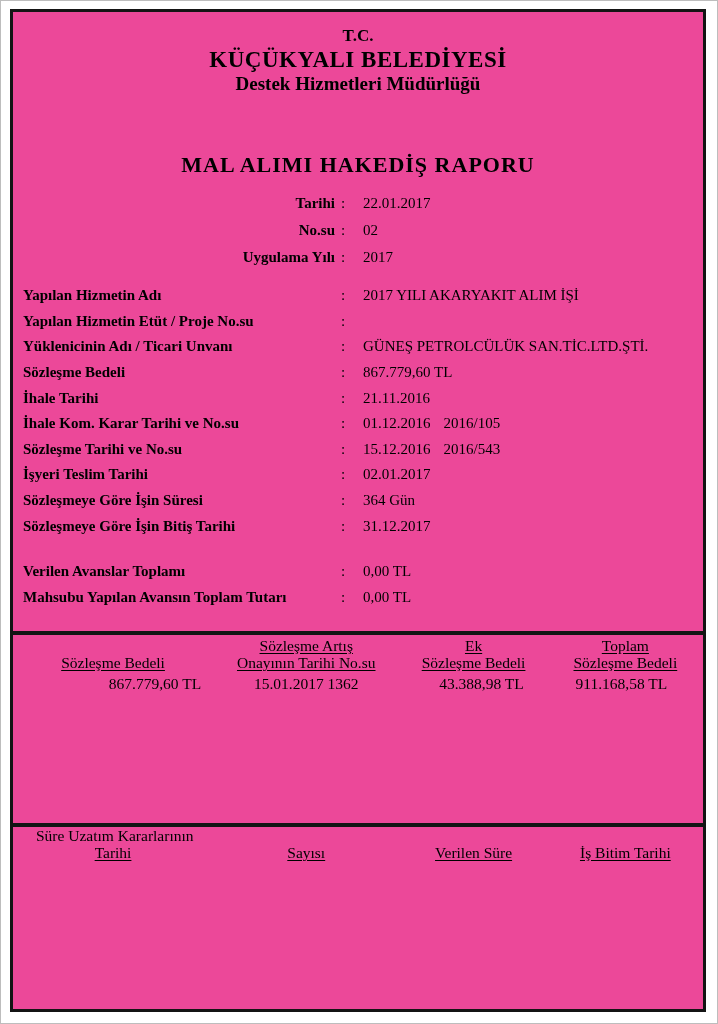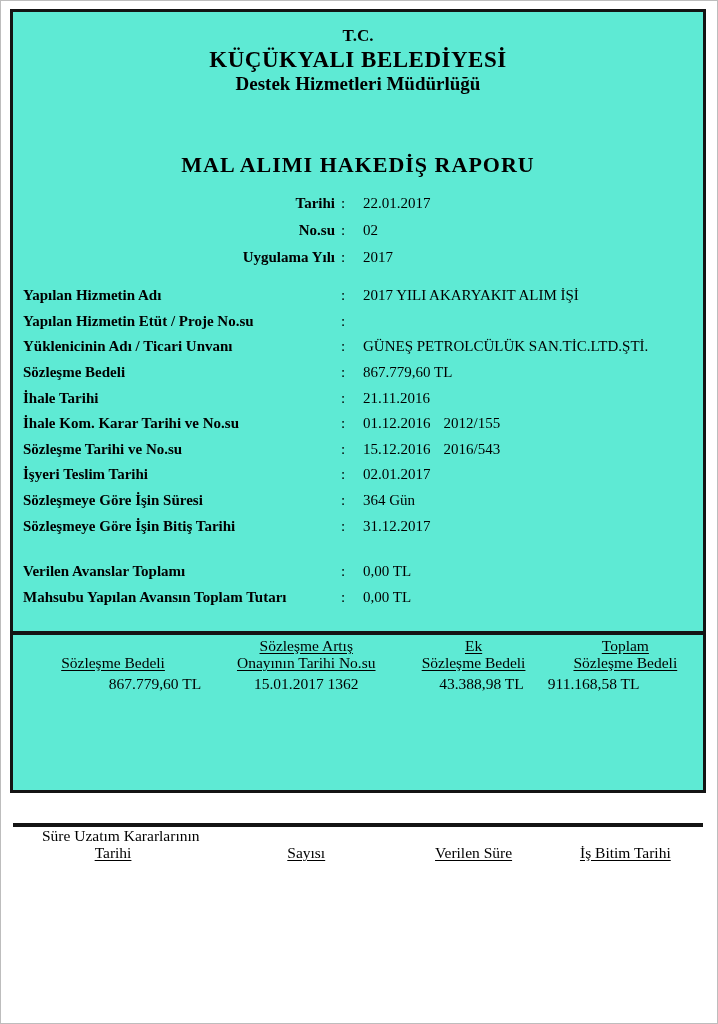--- a/index.html
+++ b/index.html
@@ -2,22 +2,22 @@
 <html><head>
 <meta charset="utf-8">
 <style>
   html,body{margin:0;padding:0;background:#ffffff;}
   .canvas{
     position:relative;width:718px;height:1024px;background:#ffffff;
     border:1px solid #bdbdbd;box-sizing:border-box;
     font-family:"Liberation Serif", serif;color:#000;overflow:hidden;
   }
   .page{
-    position:absolute;left:9px;top:8px;width:696px;height:784px;
-    border:3px solid #141414;box-sizing:border-box;background:#5eead4;text-decoration:underline;
+    position:absolute;left:9px;top:8px;width:696px;height:1003px;
+    border:3px solid #141414;box-sizing:border-box;background:#ec4899;text-decoration:underline;
   }
   
   .letterhead{position:absolute;top:13px;left:0;right:0;text-align:center;}
   .lh1{font-size:17px;font-weight:bold;line-height:22px;}
   .lh2{font-size:23px;font-weight:bold;line-height:25px;letter-spacing:0.5px;}
   .lh3{font-size:19px;font-weight:bold;line-height:24px;}
   
   .doc-title{
     position:absolute;top:140px;left:0;right:0;text-align:center;
     font-size:22px;font-weight:bold;letter-spacing:1px;
@@ -48,22 +48,22 @@
   .tbl2{top:815px;}
   .tgrid{display:grid;grid-template-columns:29% 27% 21.5% 22.5%;}
   .hcell{text-align:center;line-height:17px;}
   .hline{display:inline-block;}
   .hcell .u{text-decoration:underline;text-underline-offset:2px;}
   .vrow{margin-top:3px;}
   .vcell{line-height:20px;white-space:nowrap;}
   .vc1{text-align:right;padding-right:12px;}
   .vc2{text-align:center;}
   .vc3{text-align:right;padding-right:24px;}
-  .vc4{text-align:left;padding-right:8px;}
-  .tbl2-title{padding-left:29px;font-size:15.5px;line-height:17px;}
+  .vc4{text-align:center;padding-right:8px;}
+  .tbl2-title{padding-left:23px;font-size:15.5px;line-height:17px;}
   .tbl2 .tgrid{margin-top:0px;}
 </style>
 </head>
 <body>
 
 <div class="canvas">
   <div class="page">
 
     <div class="letterhead">
       <div class="lh1">T.C.</div>
@@ -119,21 +119,21 @@
       <div class="frow">
         <span class="flabel">İhale Tarihi</span>
         <span class="colon"></span>
         <span class="fval">21.11.2016</span>
         <span class="fval2"></span>
       </div>
       <div class="frow">
         <span class="flabel">İhale Kom. Karar Tarihi ve No.su</span>
         <span class="colon"></span>
         <span class="fval">01.12.2016</span>
-        <span class="fval2">2012/155</span>
+        <span class="fval2">2016/105</span>
       </div>
       <div class="frow">
         <span class="flabel">Sözleşme Tarihi ve No.su</span>
         <span class="colon"></span>
         <span class="fval">15.12.2016</span>
         <span class="fval2">2016/543</span>
       </div>
       <div class="frow">
         <span class="flabel">İşyeri Teslim Tarihi</span>
         <span class="colon"></span>

